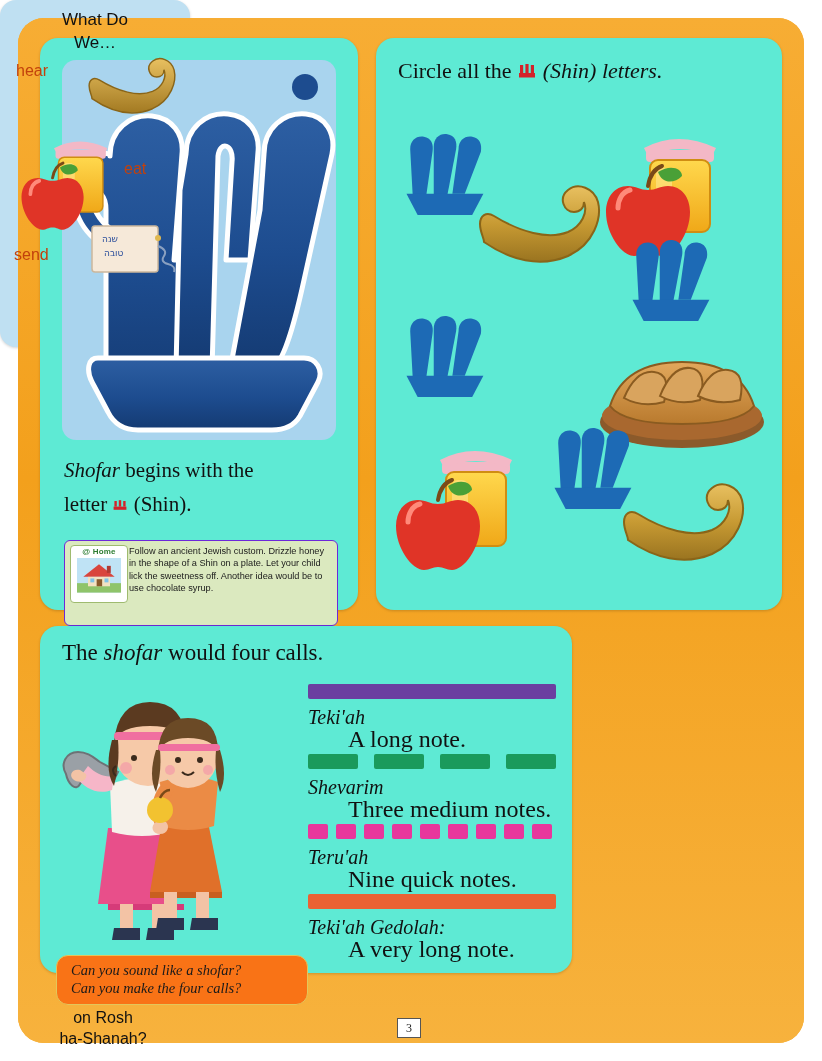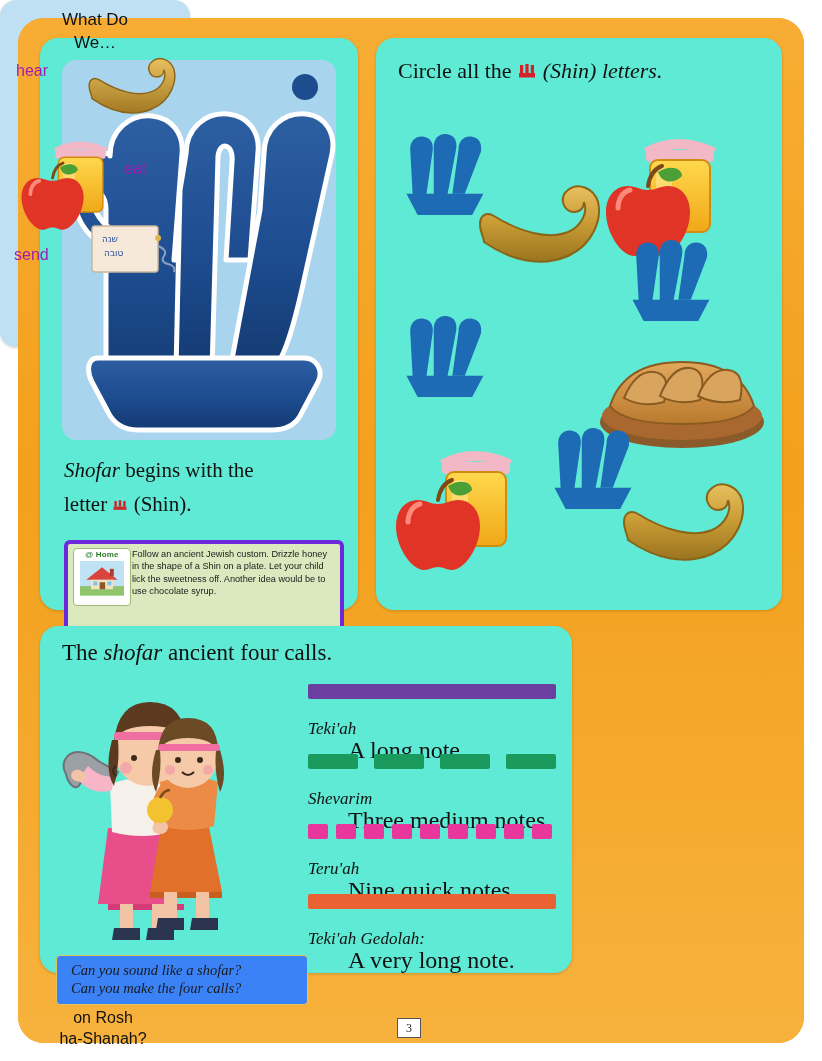--- a/index.html
+++ b/index.html
@@ -79,21 +79,21 @@
     vertical-align: -2px;
     width: 16px; height: 16px;
   }
 
   
   #home-box {
     position: absolute;
     left: 24px; top: 502px;
     width: 272px; height: 84px;
     background: #dbe9bf;
-    border: 4px solid #6d28d9;
+    border: 1px solid #6d28d9;
     border-radius: 6px;
   }
   .home-badge {
     position: absolute;
     left: 5px; top: 4px;
     width: 56px; height: 56px;
     background: #ffffff;
     border: 1px solid #9fbb6f;
     border-radius: 4px;
     overflow: hidden;
@@ -143,35 +143,35 @@
     position: absolute;
     left: 22px; top: 14px;
     font-size: 23px;
     color: #111;
   }
   .calls-title .ital { font-style: italic; }
   .call-row { position: absolute; left: 268px; width: 250px; }
   .call-bars { height: 16px; position: relative; }
   .bar { position: absolute; top: 0; height: 15px; border-radius: 2px; }
   .call-name {
-    font-size: 17px; font-style: italic; color: #111;
-    margin-top: 18px; line-height: 21px;
+    font-size: 20px; font-style: italic; color: #111;
+    margin-top: 7px; line-height: 21px;
   }
   .call-desc { font-size: 24px; color: #111; line-height: 22px; margin-left: 40px; }
 
   .kids-art { position: absolute; left: 16px; top: 52px; width: 250px; height: 270px; }
 
   
   #callout {
     position: absolute;
     left: 56px; top: 955px;
     width: 250px; height: 48px;
-    background: #3b82f6;
+    background: #f97316;
     border: 1.5px solid #e3c65a;
-    border-radius: 4px;
+    border-radius: 12px;
   }
   .callout-line {
     position: absolute;
     left: 14px;
     width: 226px;
     font-family: "Liberation Serif", serif;
     font-size: 14.5px;
     font-style: italic;
     color: #1a1a1a;
   }
@@ -191,21 +191,21 @@
     text-align: center;
     font-family: "Liberation Sans", sans-serif;
     font-size: 17px;
     color: #111;
     line-height: 23px;
   }
   .wd-word {
     position: absolute;
     font-family: "Liberation Sans", sans-serif;
     font-size: 16px;
-    color: #a21caf;
+    color: #c2410c;
   }
   .wd-bottom {
     position: absolute;
     left: 0; bottom: 12px;
     width: 190px;
     text-align: center;
     font-family: "Liberation Sans", sans-serif;
     font-size: 16px;
     color: #111;
     line-height: 21px;
@@ -398,21 +398,21 @@
 
       <g transform="translate(252,440)">
         <path d="M0 62 c26 18 56 26 84 14 c26-12 34-38 30-54 c-4-14-20-20-30-12 c-10 8-4 22 6 22 c6 0 10-4 10-10
                  c4 10-2 24-16 30 c-20 8-48 0-74-16 c-8-5-14 0-14 8 c0 8 4 14 4 18z" fill="url(#shofarG)" stroke="#8a6518" stroke-width="2"></path>
       </g>
     </svg>
   </div>
 
   <div class="panel" id="calls-panel">
     <div class="calls-title">
-      <span>The </span><span class="ital">shofar</span><span> ancient four calls.</span>
+      <span>The </span><span class="ital">shofar</span><span> would four calls.</span>
     </div>
 
     <svg class="kids-art" viewBox="0 0 250 270">
 
       <g>
         <path d="M16 96 c-10 -4 -20 -12 -28 -24" stroke="#f3c3a5" stroke-width="0" fill="none"></path>
 
         <path d="M10 96 c-6 -10 0 -22 12 -22 c10 0 16 6 22 10 l18 10 l-8 16 l-18 -8 c-6 -2 -10 0 -12 4 c-4 8-12 0-14-10z" fill="#9aa0a6" stroke="#6d7276" stroke-width="2"></path>
 
         <path d="M52 150 l-10 76 h76 l-12 -76z" fill="#e84f8a"></path>

